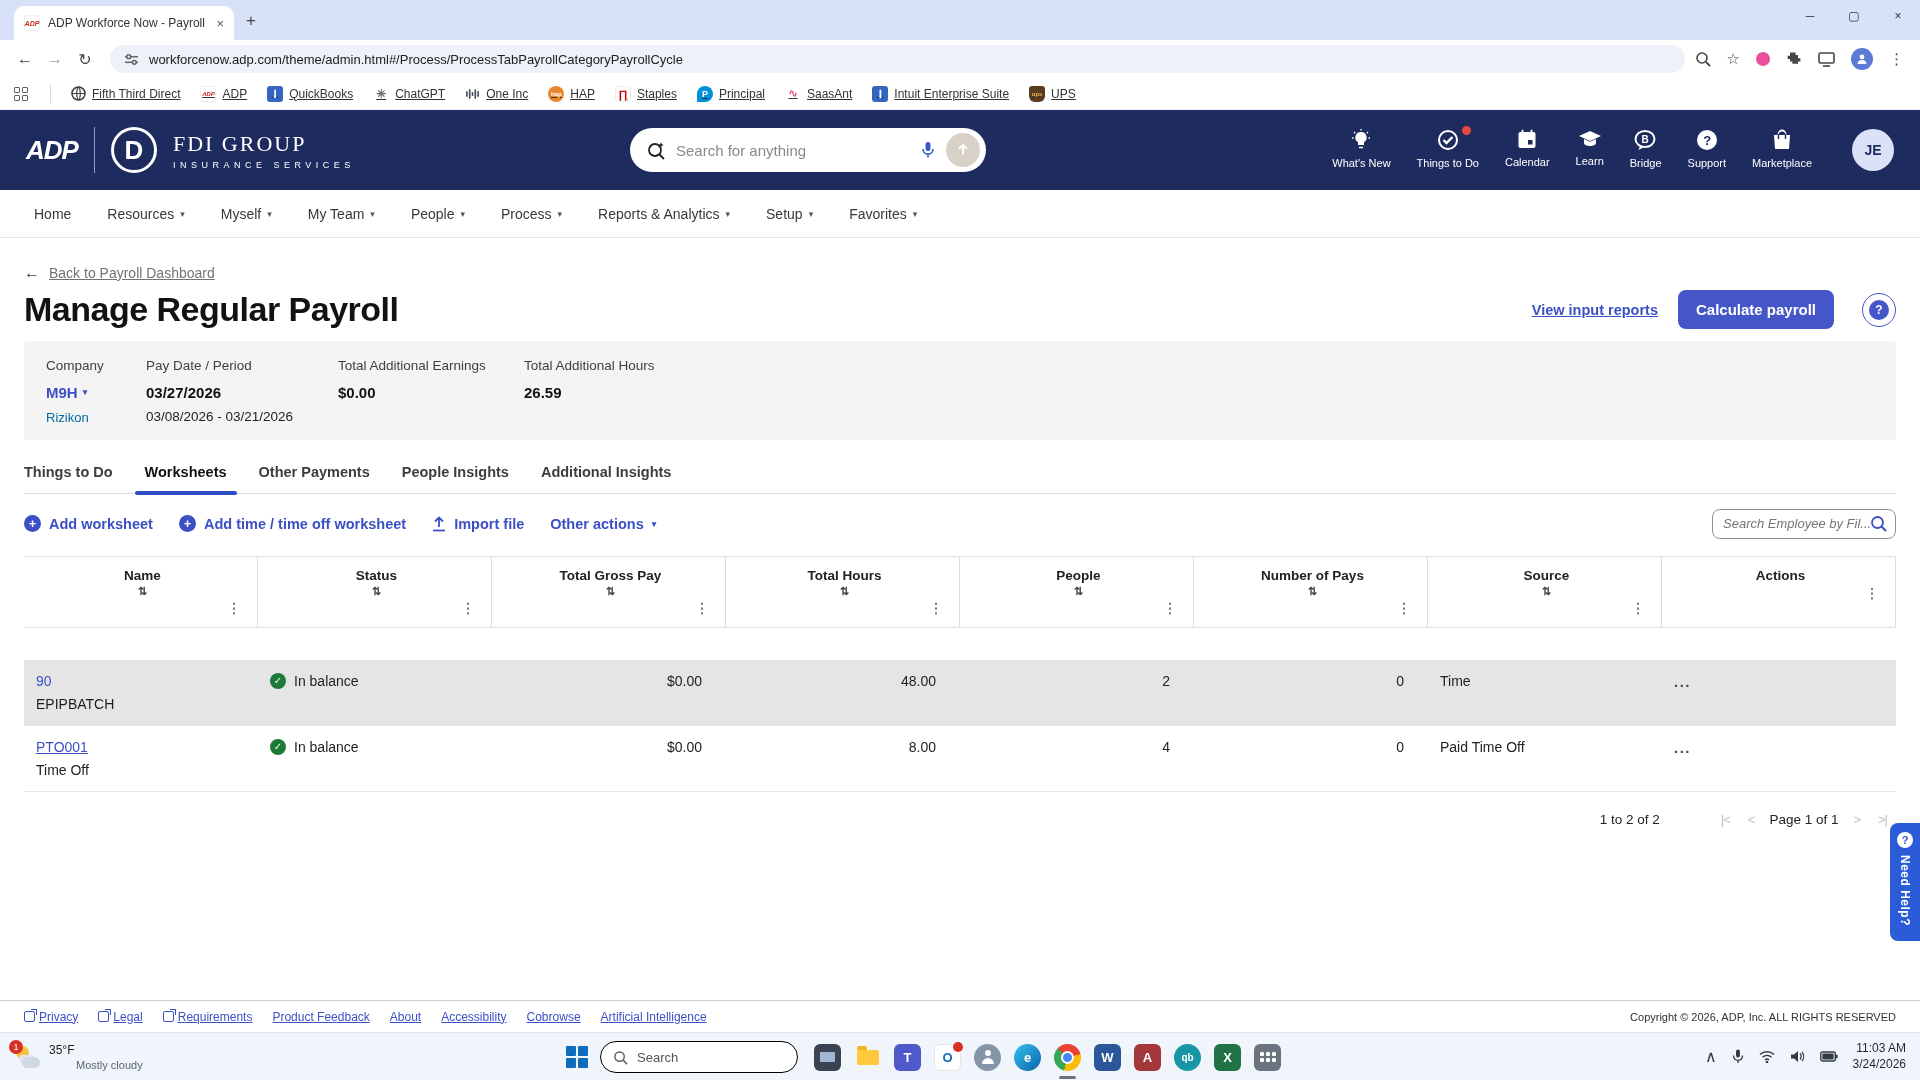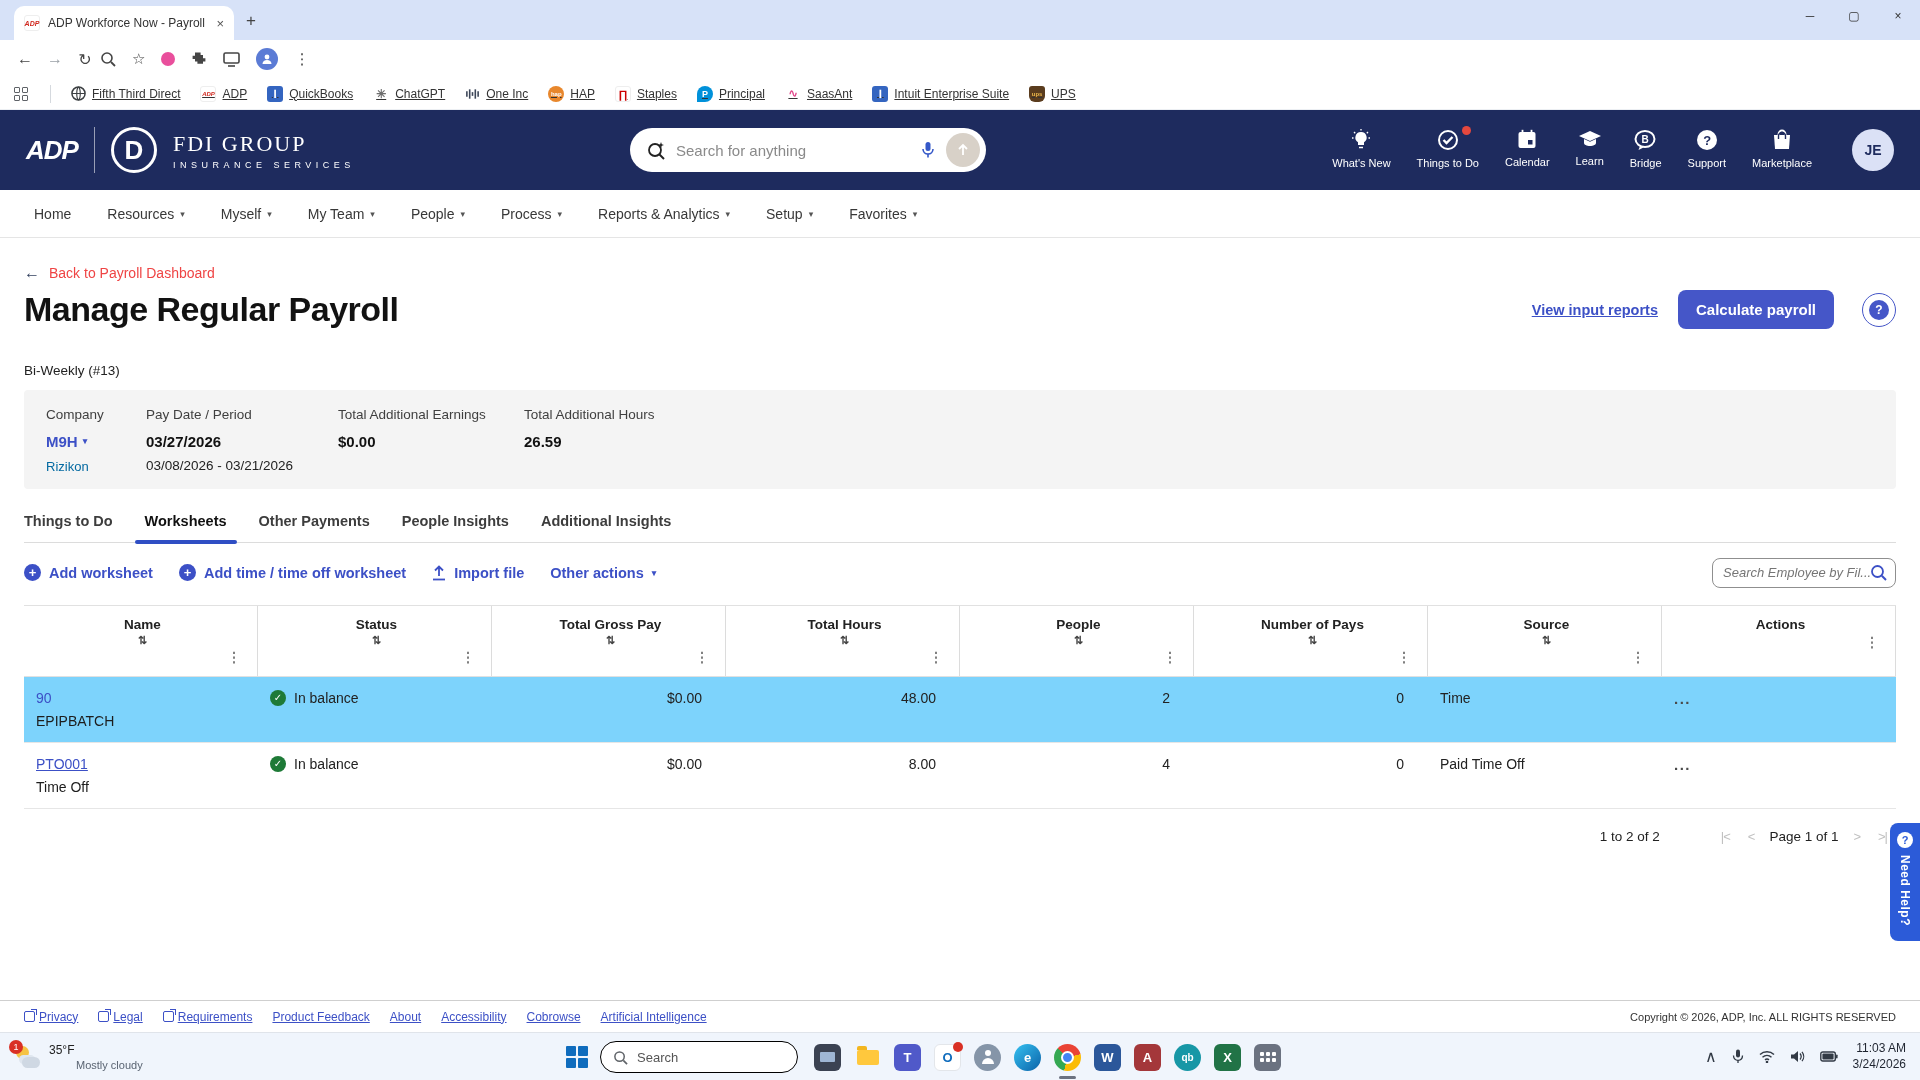--- a/index.html
+++ b/index.html
@@ -55,21 +55,21 @@
 
   
   .main-nav { height:48px; border-bottom:1px solid #e5e5e5; display:flex; align-items:center; gap:36px; padding:0 34px; font-size:14px; color:#383838; flex:none; }
   .nav-item { display:flex; align-items:center; gap:6px; white-space:nowrap; }
   .caret { font-size:9px; color:#555; }
 
   
   .content { flex:1; position:relative; background:#fff; overflow:hidden; }
   .back-row { margin:26px 24px 0; display:flex; align-items:center; gap:9px; font-size:14px; }
   .back-arrow { color:#33415f; font-size:16px; }
-  .back-link { color:#ef4444; }
+  .back-link { color:#737373; text-decoration:underline; }
   .title-row { display:flex; align-items:center; margin:8px 24px 0; }
   .page-title { font-size:34px; font-weight:800; letter-spacing:-.5px; color:#121212; }
   .title-actions { margin-left:auto; display:flex; align-items:center; gap:20px; }
   .view-reports { font-size:14.5px; font-weight:bold; color:#3c50c6; text-decoration:underline; }
   .calc-btn { background:#4556c8; border:none; color:#fff; font-family:inherit; font-size:15px; font-weight:bold; padding:11px 18px; border-radius:8px; }
   .help-circ { width:34px; height:34px; border:1.5px solid #4556c8; border-radius:50%; display:flex; align-items:center; justify-content:center; margin-left:8px; background:#fff; }
   .help-circ i { width:20px; height:20px; border-radius:50%; background:#4556c8; color:#fff; font-size:12px; font-weight:bold; font-style:normal; display:flex; align-items:center; justify-content:center; }
   .cycle { margin:34px 24px 0; font-size:13.5px; color:#222; }
 
   .summary { margin:12px 24px 0; background:#f4f4f4; border-radius:4px; padding:18px 22px 16px; display:flex; }
@@ -91,21 +91,21 @@
   .plus-c { width:17px; height:17px; border-radius:50%; background:#3c50c6; color:#fff; font-size:13px; line-height:1; display:flex; align-items:center; justify-content:center; }
   .emp-search { margin-left:auto; width:184px; height:30px; border:1px solid #8f8f8f; border-radius:8px; display:flex; align-items:center; padding:0 8px 0 10px; background:#fff; }
   .emp-search input { flex:1; min-width:0; border:none; outline:none; font-size:13px; font-style:italic; color:#555; font-family:inherit; }
 
   .tbl { margin:16px 24px 0; }
   .thead { display:grid; grid-template-columns:repeat(8,1fr); border-top:1px solid #e1e1e1; border-bottom:1px solid #e1e1e1; }
   .th { display:flex; align-items:center; gap:2px; padding:11px 8px 11px 12px; border-right:1px solid #dcdcdc; font-size:13.5px; font-weight:bold; color:#222;flex-direction:column; }
   .sort-ic { font-size:11px; color:#444; }
   .kebab { margin-left:auto; color:#808080; font-size:14px; padding-right:8px; }
   .trow { display:grid; grid-template-columns:repeat(8,1fr); border-bottom:1px solid #e6e6e6; }
-  .trow.hl { background:#7dd3fc; }
+  .trow.hl { background:#e5e5e5;margin-top:32px; }
   .td { padding:13px 12px; font-size:14px; color:#222; }
   .td.num { text-align:right; padding-right:24px; }
   .nm { color:#3c50c6; }
   .nm.u { text-decoration:underline; }
   .sub { margin-top:7px; color:#1d1d1d; }
   .status { display:flex; align-items:center; gap:8px; }
   .chk { width:16px; height:16px; border-radius:50%; background:#1e7a37; color:#fff; font-size:10px; display:flex; align-items:center; justify-content:center; flex:none; }
   .dots { color:#4a4a4a; font-weight:bold; letter-spacing:1.5px; font-size:15px; }
 
   .pag { margin:20px 24px 0; display:flex; justify-content:flex-end; align-items:center; font-size:13.5px; color:#222; }
@@ -175,20 +175,31 @@
       <span class="win-btn">─</span>
       <span class="win-btn">▢</span>
       <span class="win-btn">×</span>
     </div>
   </div>
 
   <div class="toolbar">
     <span class="navb">←</span>
     <span class="navb dim">→</span>
     <span class="navb">↻</span>
+    <div class="omnibox">
+      <svg width="15" height="15" viewBox="0 0 16 16">
+          <g stroke="#5f6368" stroke-width="1.6" fill="none">
+            <line x1="1" y1="5" x2="15" y2="5"></line>
+            <line x1="1" y1="11" x2="15" y2="11"></line>
+            <circle cx="5" cy="5" r="2" fill="#fff"></circle>
+            <circle cx="11" cy="11" r="2" fill="#fff"></circle>
+          </g>
+        </svg>
+      <span class="url-text">workforcenow.adp.com/theme/admin.html#/Process/ProcessTabPayrollCategoryPayrollCycle</span>
+    </div>
     <div class="tb-icons">
       <span class="tb-ic">
           <svg width="16" height="16" viewBox="0 0 16 16">
             <circle cx="7" cy="7" r="5" fill="none" stroke="#454545" stroke-width="1.6"></circle>
             <line x1="11" y1="11" x2="15" y2="15" stroke="#454545" stroke-width="1.8"></line>
           </svg>
         </span>
       <span class="tb-ic">☆</span>
       <span class="pink-ext"></span>
       <span class="tb-ic">
@@ -420,21 +431,20 @@
       <h1 class="page-title">Manage Regular Payroll</h1>
       <div class="title-actions">
         <a class="view-reports">View input reports</a>
         <button class="calc-btn">Calculate payroll</button>
         <span class="help-circ">
             <i>?</i>
           </span>
       </div>
     </div>
 
-    <div class="cycle">Bi-Weekly (#13)</div>
 
     <div class="summary">
       <div class="sum-col c1">
         <div class="sum-lbl">Company</div>
         <div class="co-code">
             <span>M9H</span>
             <span class="caret" style="color:#3c50c6">▾</span>
           </div>
         <div class="co-name">Rizikon</div>
       </div>

